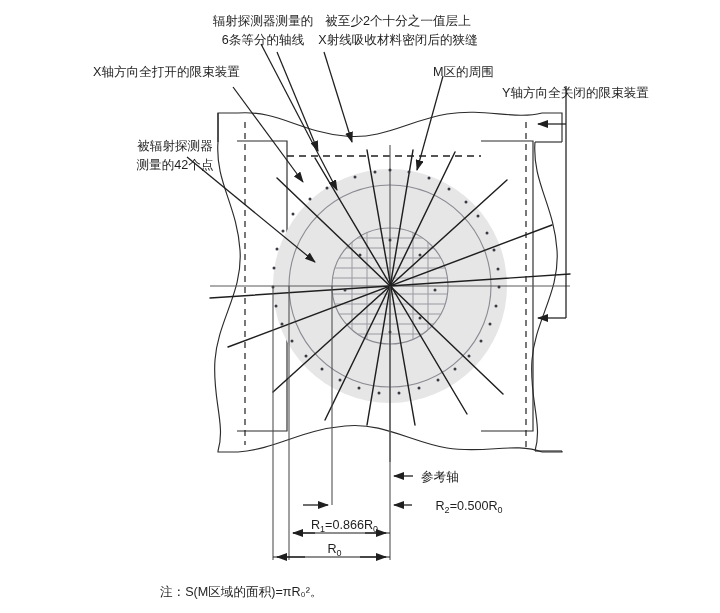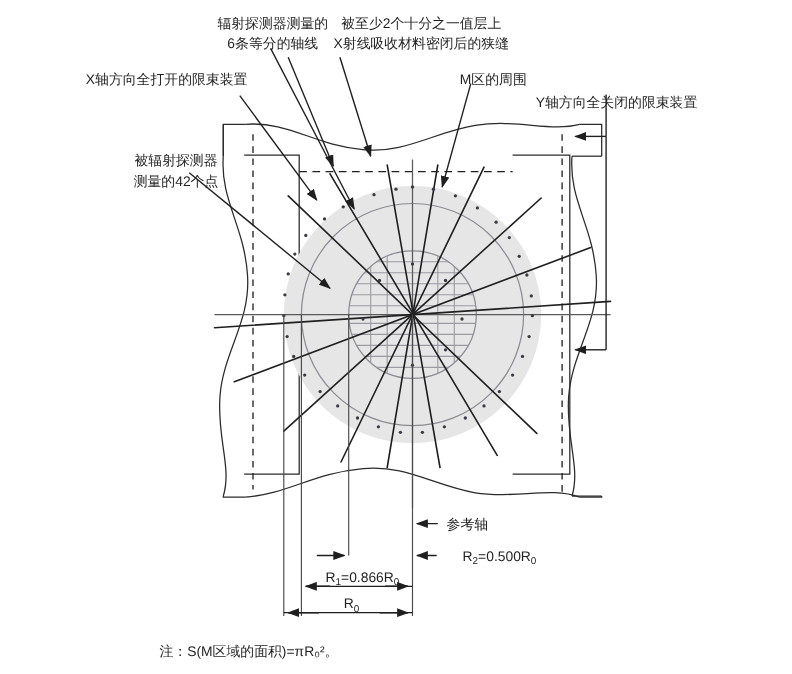--- a/index.html
+++ b/index.html
@@ -10,21 +10,21 @@
   body {
     width: 720px;
     height: 613px;
     font-family: "Liberation Sans", "DejaVu Sans", sans-serif;
     color: #1f1f1f;
     position: relative;
     overflow: hidden;
   }
   #figure-root {
     position: absolute;
-    left: 0;
+    left: 15px;
     top: 0;
     width: 620px;
     height: 613px;
   }
   svg.diagram {
     display: block;
     width: 720px;
     height: 613px;
   }
   .lbl {

